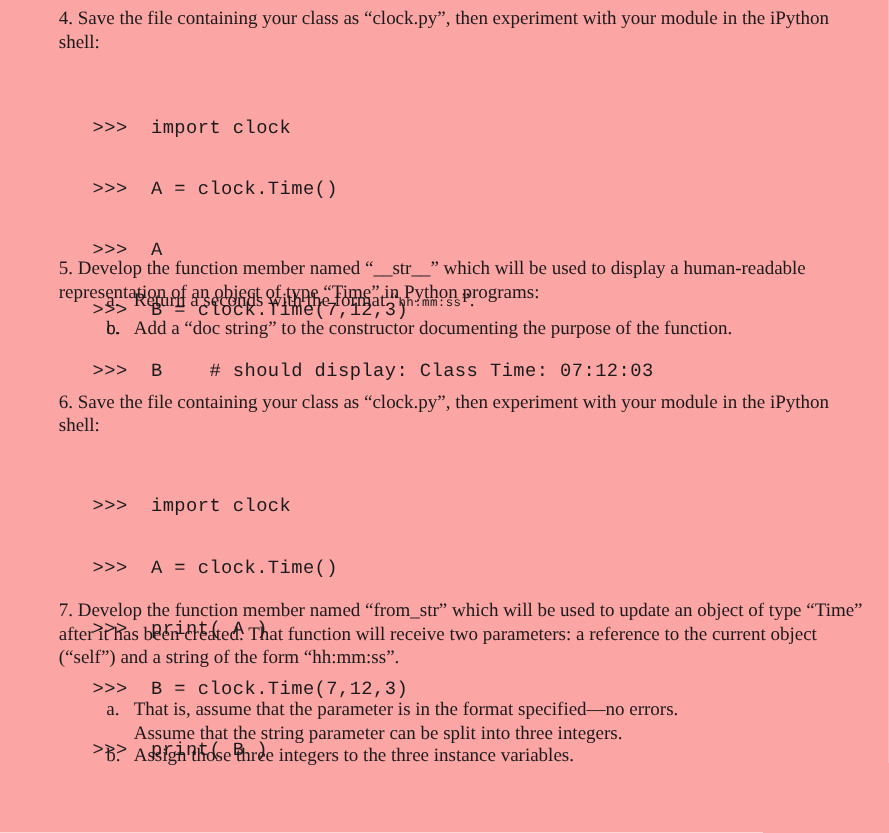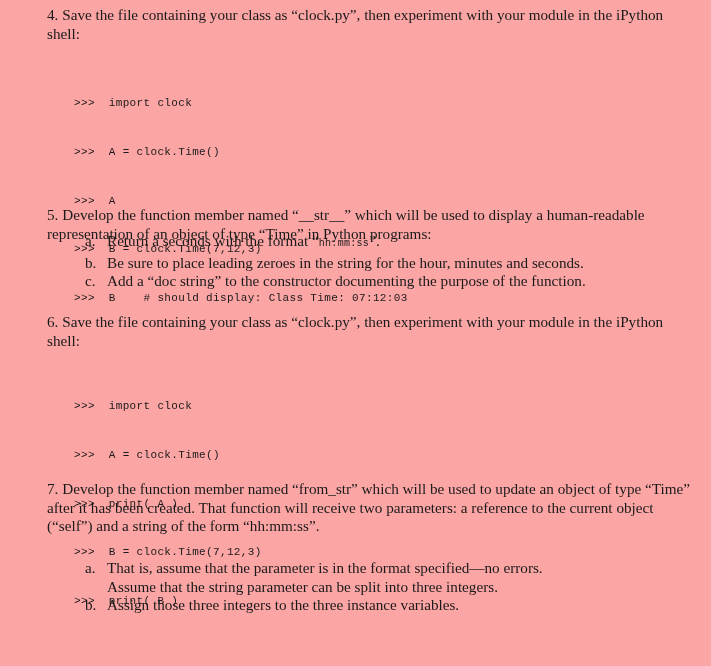--- a/index.html
+++ b/index.html
@@ -38,21 +38,21 @@
     
   }
   .section .body {
   }
 
   
   .code-block {
     position: absolute;
     left: 74px;
     font-family: "Liberation Mono", "DejaVu Sans Mono", monospace;
-    font-size: 11px;
+    font-size: 15px;
     line-height: 16.2px;
     letter-spacing: 0.35px;
     color: #1a1a1a;
     white-space: pre;
   }
   .code-block .line {
     height: 16.2px;
     white-space: pre;
   }
 
@@ -118,21 +118,20 @@
     <span class="body">Develop the function member named “__str__” which will be used to display a human-readable representation of an object of type “Time” in Python programs:</span>
   </div>
 
   <div class="sublist" id="list5">
     <div class="item">
       <span class="letter">a.</span>
       <span>Return a seconds with the format “</span><span class="mono">hh:mm:ss</span><span>”.</span>
     </div>
     <div class="item">
       <span class="letter">b.</span>
-      <span>Be sure to place leading zeroes in the string for the hour, minutes and seconds.</span>
     </div>
     <div class="item">
       <span class="letter">c.</span>
       <span>Add a “doc string” to the constructor documenting the purpose of the function.</span>
     </div>
   </div>
 
   <div class="section" id="sec6">
     <span class="num">6.</span>
     <span class="body">Save the file containing your class as “clock.py”, then experiment with your module in the iPython shell:</span>

